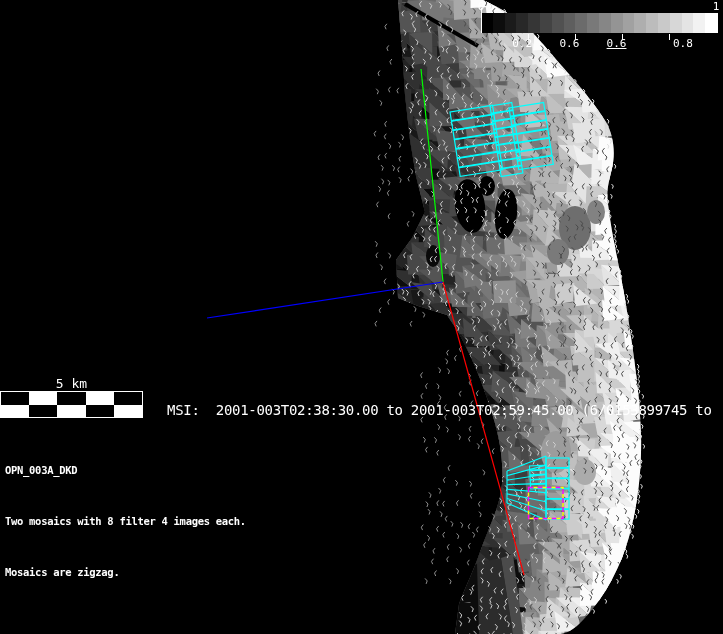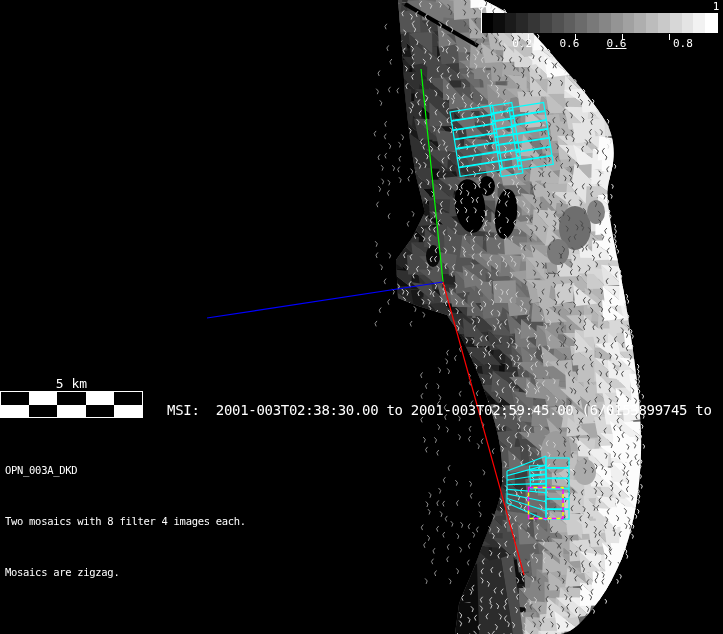--- a/index.html
+++ b/index.html
@@ -6,21 +6,21 @@
   .screen{position:relative;width:723px;height:634px;background:#000;overflow:hidden;
           font-family:"DejaVu Sans Mono","Liberation Mono",monospace;color:#fff;}
   .screen svg{position:absolute;left:0;top:0;}
   .txt{position:absolute;white-space:pre;color:#fff;font-size:14px;letter-spacing:-0.3px;line-height:14px;padding-left:17px;}
   .cbar-label{position:absolute;width:16px;text-align:center;font-size:11px;color:#fff;}
   .cbar-tick-label{position:absolute;width:32px;text-align:left;font-size:11px;color:#fff;}
   .scalebar{position:absolute;left:0;top:391px;width:141px;height:25px;border:1px solid #fff;
             display:grid;grid-template-columns:repeat(5,1fr);grid-template-rows:1fr 1fr;}
   .scalebar .cell{width:100%;height:100%;}
   .scalebar-label{position:absolute;left:0;top:376px;width:143px;text-align:center;font-size:13px;color:#fff;}
-  .info-block{position:absolute;left:5px;top:428px;font-size:10.5px;letter-spacing:-0.3px;line-height:17px;white-space:pre;}
+  .info-block{position:absolute;left:5px;top:428px;font-size:10.5px;letter-spacing:-0.3px;line-height:17px;white-space:pre;font-weight:bold;}
 </style>
 </head>
 <body>
 
 <div class="screen">
 
   <svg id="scene-svg" width="723" height="634" viewBox="0 0 723 634">
       <defs>
         <clipPath id="astclip">
           <path d="M398,0 L483,0 C510,12 528,26 548,50 C570,76 590,96 606,122 C613,134 616,152 612,168 C609,182 606,190 608,204 C612,238 620,268 626,305 C633,348 640,395 641,435 C642,472 637,508 629,537 C621,566 606,595 584,619 C574,630 566,634 558,634 L455,634 L459,604 C466,585 474,570 480,552 C491,522 500,506 502,484 C504,456 498,432 491,410 C483,384 470,352 457,330 L447,315 L418,306 L398,298 L396,260 L412,238 L425,212 L416,176 L410,140 L405,95 L402,48 Z"></path>

